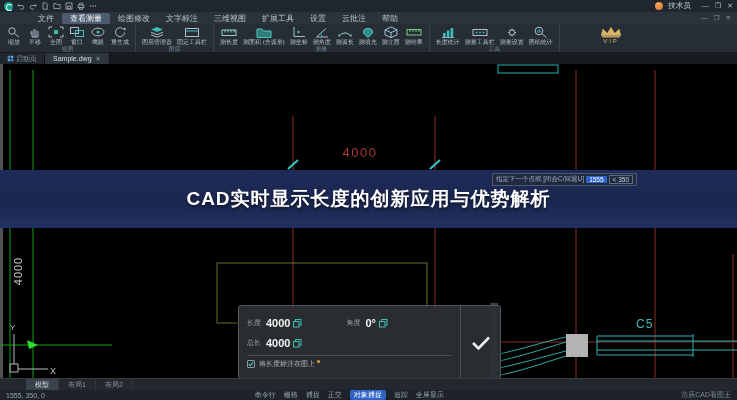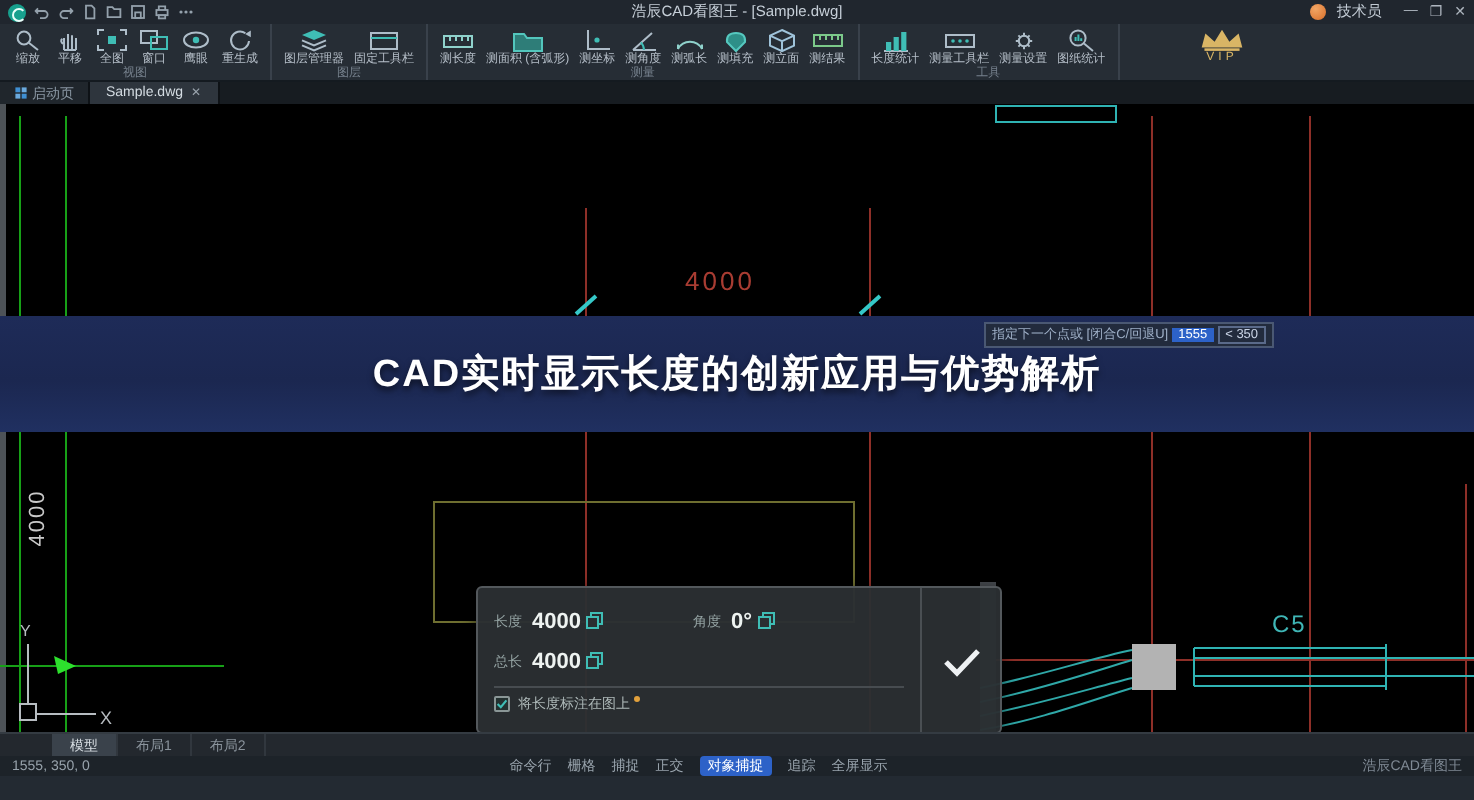--- a/index.html
+++ b/index.html
@@ -129,32 +129,47 @@
           </svg>
         </span>
       <span>
           <svg width="8" height="8" viewBox="0 0 8 8">
             <circle cx="1.5" cy="4" r="0.8" fill="#94a1ac"></circle>
             <circle cx="4" cy="4" r="0.8" fill="#94a1ac"></circle>
             <circle cx="6.5" cy="4" r="0.8" fill="#94a1ac"></circle>
           </svg>
         </span>
     </div>
-    <div class="win-title">浩辰CAD看图王 - [Sample.dwg]</div>
     <div class="tb-right">
       <span class="avatar"></span>
       <span>技术员</span>
       <div class="winctl">
         <span>—</span>
         <span>❐</span>
         <span>✕</span>
       </div>
     </div>
   </div>
 
+  <div class="menubar">
+    <span class="menu-item">文件</span>
+    <span class="menu-item active">查看测量</span>
+    <span class="menu-item">绘图修改</span>
+    <span class="menu-item">文字标注</span>
+    <span class="menu-item">三维视图</span>
+    <span class="menu-item">扩展工具</span>
+    <span class="menu-item">设置</span>
+    <span class="menu-item">云批注</span>
+    <span class="menu-item">帮助</span>
+    <div class="doc-ctl">
+      <span>—</span>
+      <span>❐</span>
+      <span>✕</span>
+    </div>
+  </div>
 
   <div class="ribbon">
 
     <div class="rgroup">
       <div class="rbtns">
         <div class="rbtn">
           <svg class="ric" width="16" height="13" viewBox="0 0 16 13">
               <circle cx="6" cy="5" r="3.2"></circle>
               <line x1="8.4" y1="7.4" x2="13" y2="11"></line>
             </svg>

